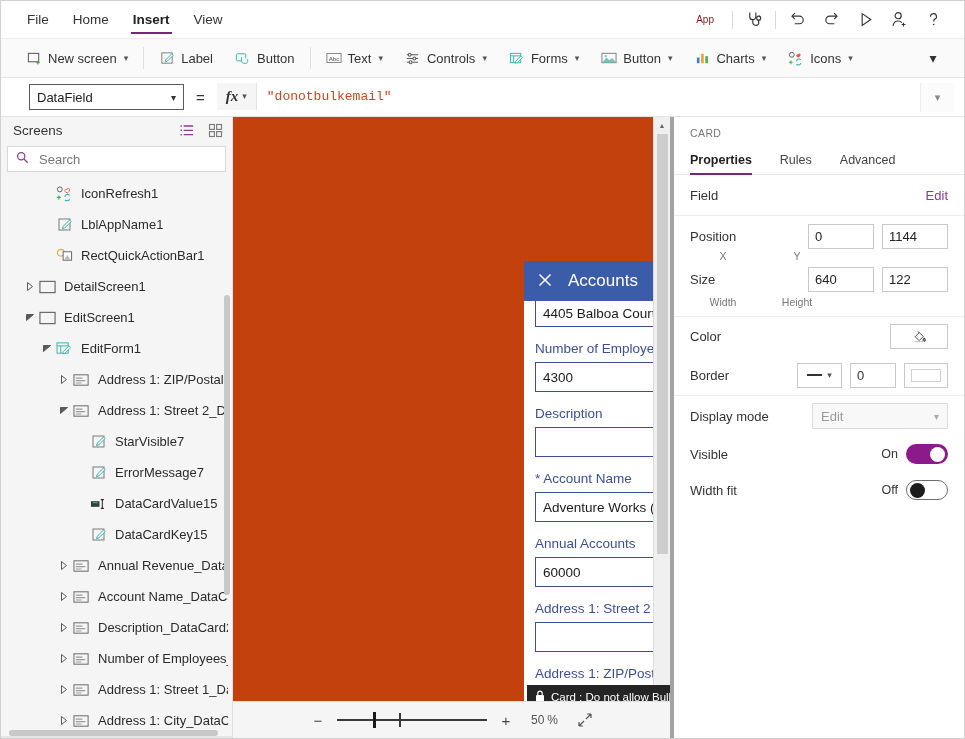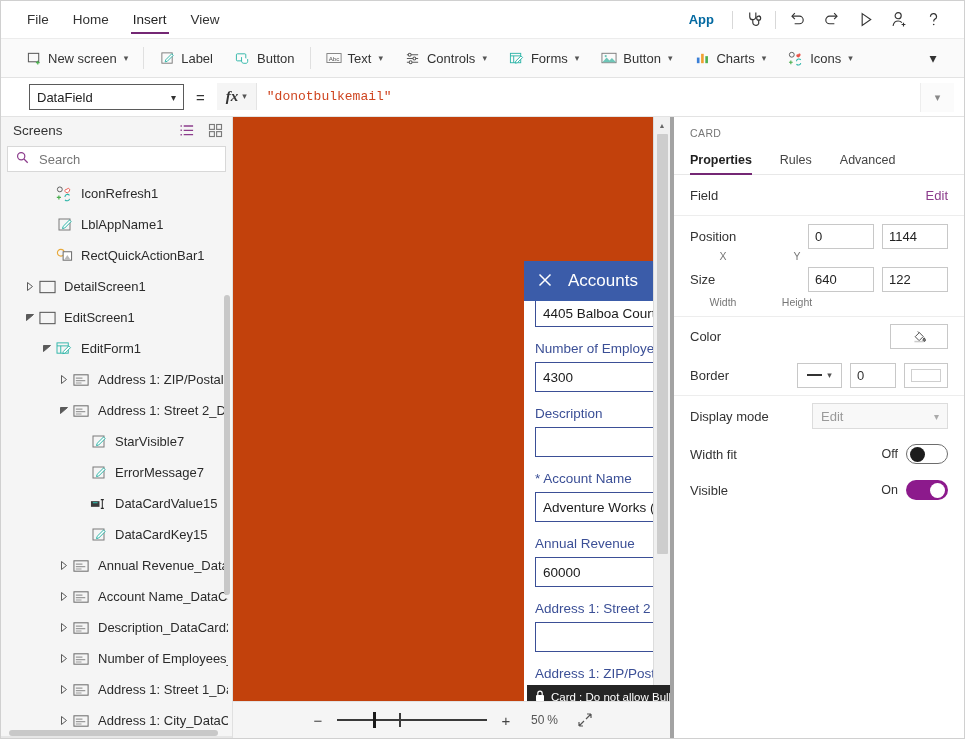--- a/index.html
+++ b/index.html
@@ -27,31 +27,31 @@
     padding: 0 14px;
     border-bottom: 1px solid #ececec;
   }
   .menu-item {
     padding: 6px 12px;
     font-size: 13.5px;
     color: #333;
     cursor: pointer;
     position: relative;
   }
-  .menu-item.active { font-weight: normal; color: #222; }
+  .menu-item.active { font-weight: bold; color: #222; }
   .menu-item.active::after {
     content: ""; position: absolute;
     left: 10px; right: 10px; bottom: -1px;
     height: 2px; background: #742774;
   }
   .menubar-right {
     margin-left: auto;
     display: flex; align-items: center; gap: 0px;
   }
-  .app-label { font-size: 13px; color: #0369a1; padding: 0 14px; font-weight: bold; }
+  .app-label { font-size: 10px; color: #7f1d1d; padding: 0 14px; }
   .mb-sep { width: 1px; height: 18px; background: #d8d8d8; margin: 0 4px; }
   .mb-icon {
     width: 34px; height: 30px;
     display: flex; align-items: center; justify-content: center;
     cursor: pointer; color: #333;
   }
   .mb-icon svg { display: block; }
 
   
   .ribbon {
@@ -784,21 +784,21 @@
                 </div>
                 <div class="fld">
                   <div class="fld-lbl"><span>Description</span></div>
                   <div class="fld-box"></div>
                 </div>
                 <div class="fld">
                   <div class="fld-lbl"><span class="req">*</span><span>Account Name</span></div>
                   <div class="fld-box">Adventure Works (sample)</div>
                 </div>
                 <div class="fld">
-                  <div class="fld-lbl"><span>Annual Revenue</span></div>
+                  <div class="fld-lbl"><span>Annual Accounts</span></div>
                   <div class="fld-box">60000</div>
                 </div>
                 <div class="fld">
                   <div class="fld-lbl"><span>Address 1: Street 2</span></div>
                   <div class="fld-box"></div>
                 </div>
                 <div class="fld">
                   <div class="fld-lbl"><span>Address 1: ZIP/Postal Code</span></div>
                   <div class="fld-box"></div>
                 </div>
@@ -921,34 +921,34 @@
         <div class="rp-row" style="min-height:40px;">
           <span class="rp-lbl">Display mode</span>
           <span class="rp-right">
             <span class="sel-box">
               <span>Edit</span>
               <span class="caret">▾</span>
             </span>
           </span>
         </div>
         <div class="rp-row" style="min-height:36px;">
+          <span class="rp-lbl">Visible</span>
+          <span class="rp-right">
+            <span class="sw-state">On</span>
+            <span class="sw on">
+                <span class="k"></span>
+              </span>
+          </span>
+        </div>
+        <div class="rp-row" style="min-height:36px;">
           <span class="rp-lbl">Width fit</span>
           <span class="rp-right">
             <span class="sw-state">Off</span>
             <span class="sw off">
                 <span class="k"></span>
               </span>
           </span>
         </div>
-        <div class="rp-row" style="min-height:36px;">
-          <span class="rp-lbl">Visible</span>
-          <span class="rp-right">
-            <span class="sw-state">On</span>
-            <span class="sw on">
-                <span class="k"></span>
-              </span>
-          </span>
-        </div>
       </div>
     </div>
 
   </div>
 </div>
 
 </body></html>

